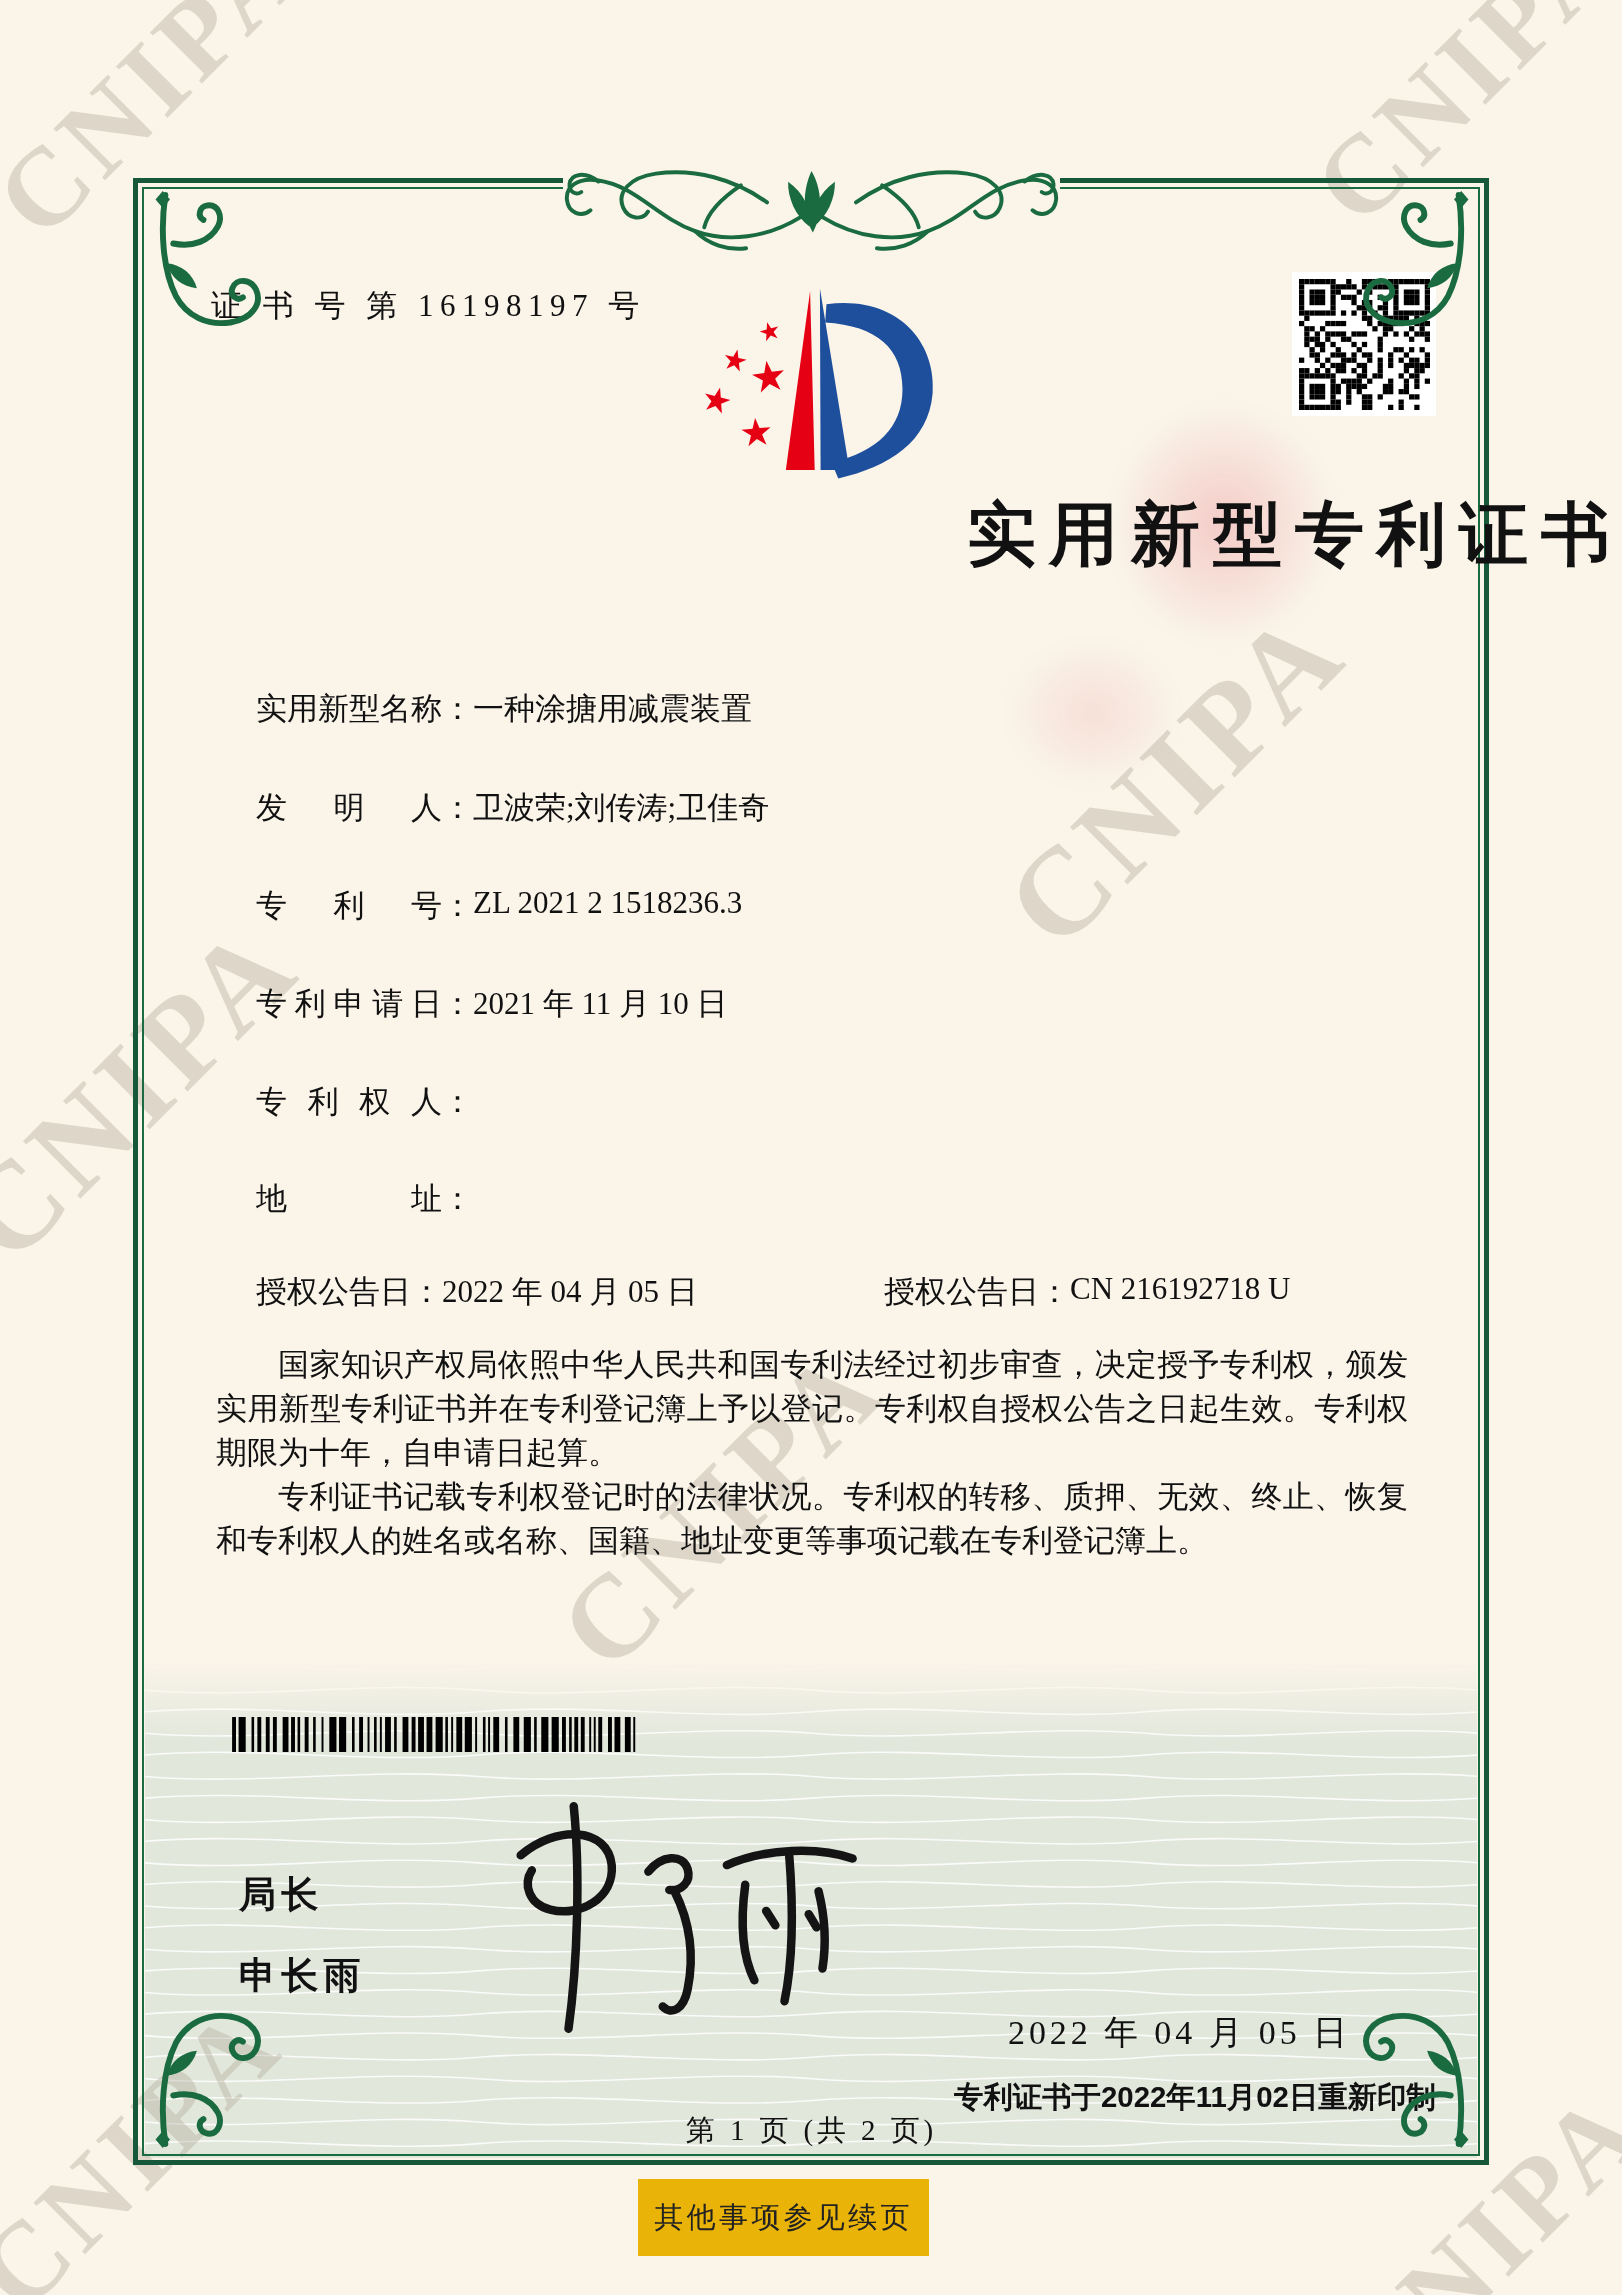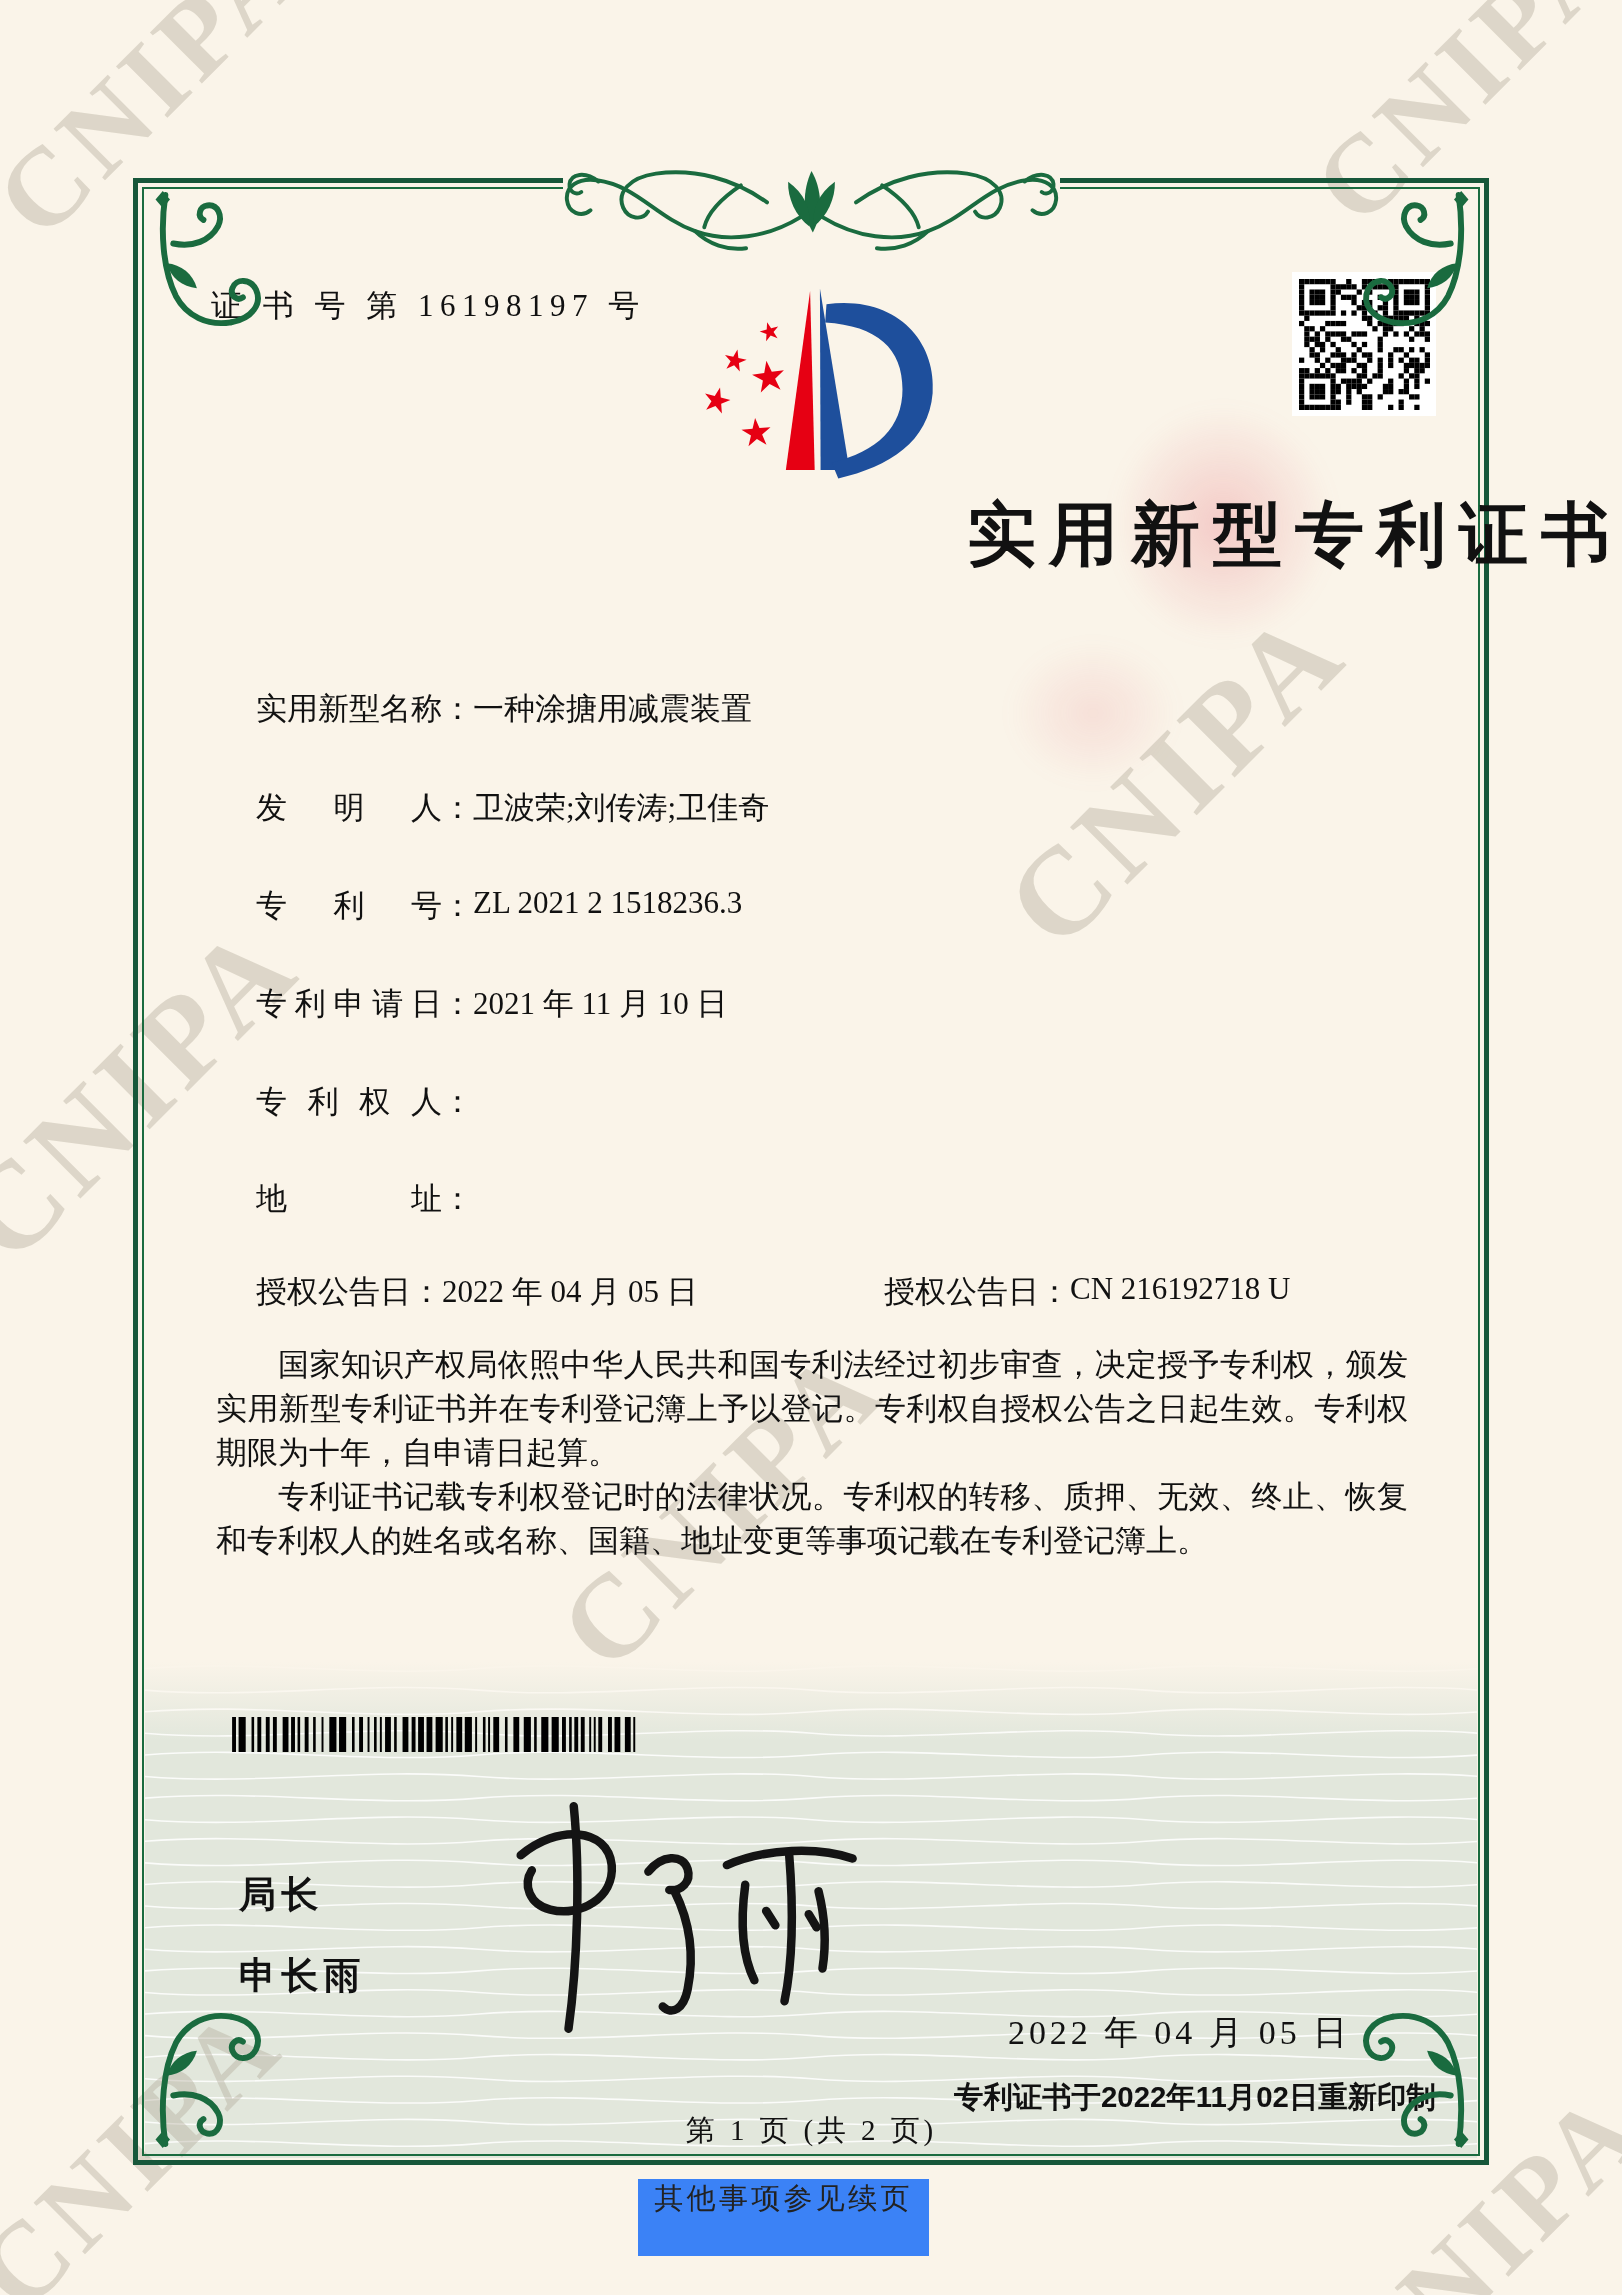--- a/index.html
+++ b/index.html
@@ -51,22 +51,22 @@
   .bodytext{left:216px;top:1343px;width:1192px;z-index:4;font-size:31px;line-height:44px;text-align:justify;}
   .bodytext p{margin:0;text-indent:2em;}
   
   .director-title{left:239px;top:1870px;font-size:37px;font-weight:bold;z-index:4;font-family:"Liberation Sans",sans-serif;letter-spacing:5.2px;}
   .director-name{left:239px;top:1951px;font-size:37px;font-weight:bold;z-index:4;font-family:"Liberation Sans",sans-serif;letter-spacing:5.2px;}
   .signature{left:452px;top:1793px;z-index:4;}
   .issue-date{left:1008px;top:2010px;font-size:34px;letter-spacing:3.9px;z-index:4;}
   .reprint{left:954px;top:2078px;font-size:29.4px;font-weight:bold;z-index:4;font-family:"Liberation Sans",sans-serif;}
   .pageinfo{left:0;top:2111px;width:100%;text-align:center;font-size:29px;letter-spacing:3.9px;z-index:4;}
   .footer-note-box{
-    left:638px;top:2179px;width:291px;height:77px;background:#3b82f6;z-index:4;
-    display:flex;justify-content:center;
+    left:638px;top:2179px;width:291px;height:77px;background:#eab308;z-index:4;
+    display:flex;align-items:center;justify-content:center;
   }
   .footer-note{font-size:29px;letter-spacing:3.3px;color:#222;}
   
   .corner{position:absolute;z-index:5;width:151px;height:151px;}
   .ornament{
     position:absolute;left:563px;top:131px;width:497px;height:134px;z-index:5;
     background:#faf4e9;display:flex;align-items:center;justify-content:center;
   }
   .logo{left:681px;top:257px;z-index:4;}
   .qr{left:1292px;top:272px;z-index:4;background:#ffffff;padding:6.5px;line-height:0;}

